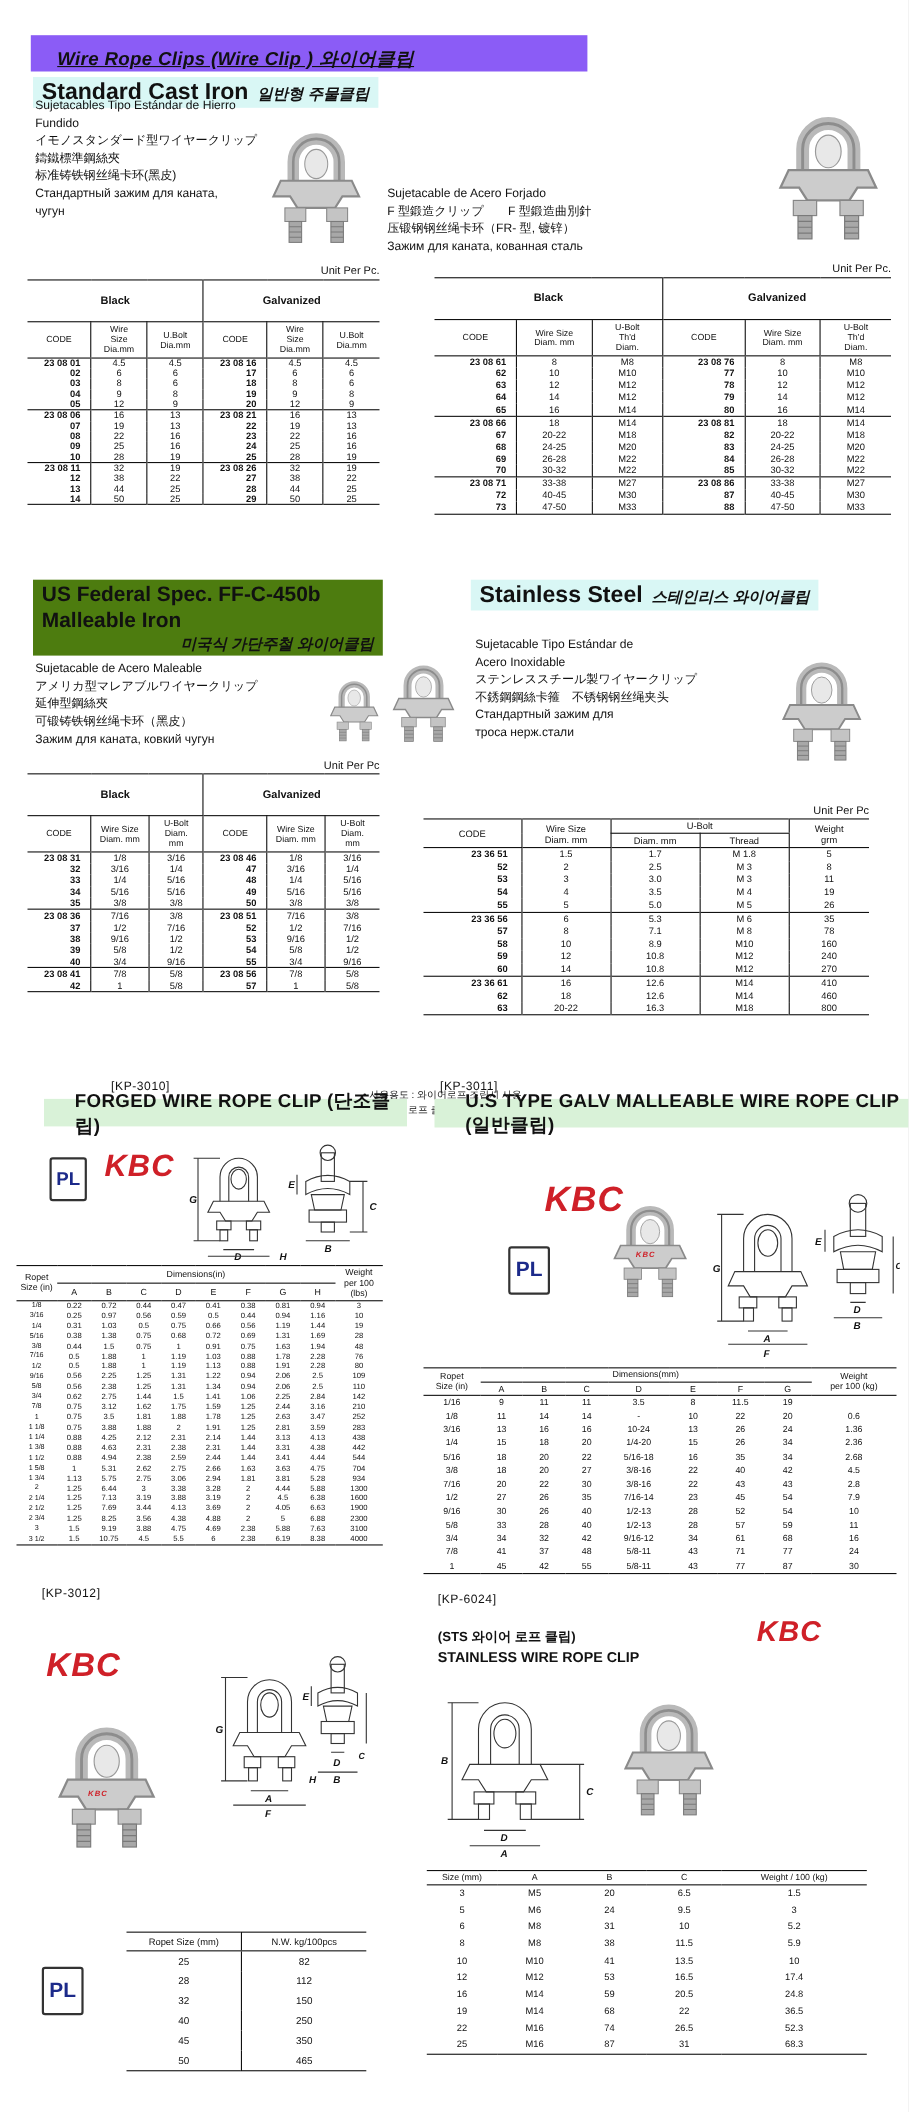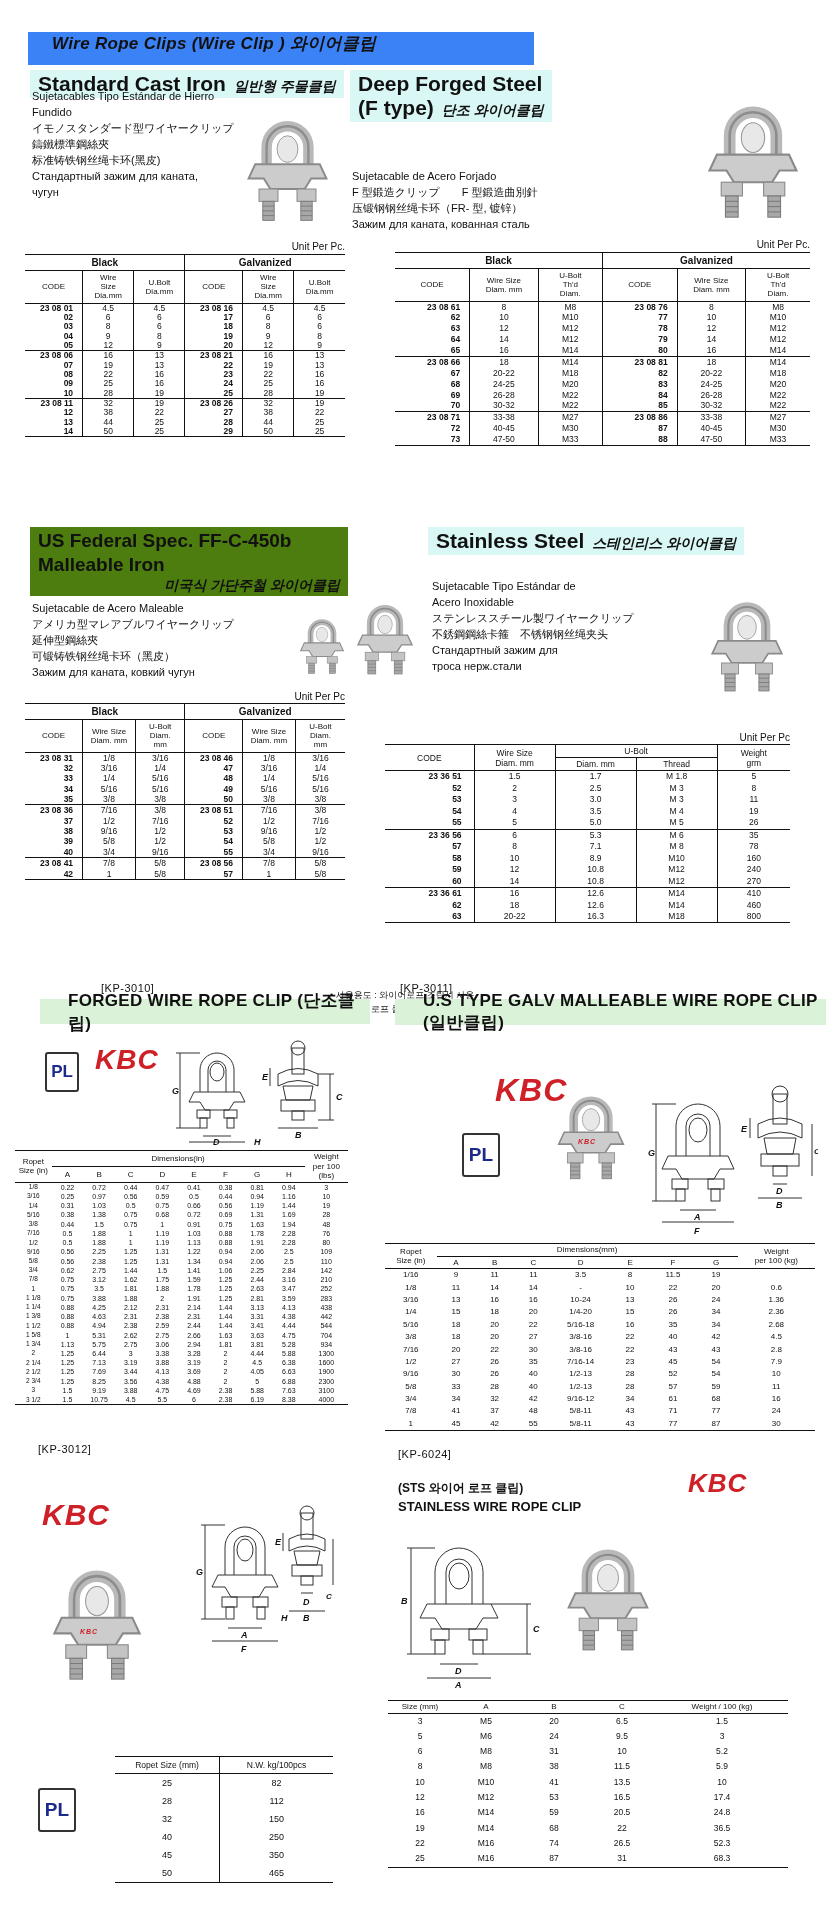--- a/index.html
+++ b/index.html
@@ -1,22 +1,22 @@
 <!DOCTYPE html>
 <html><head>
 <meta charset="utf-8">
 <style>
   html,body{margin:0;padding:0;background:#e9e9e9;}
   #page{position:relative;width:826px;height:1920px;background:#ffffff;margin:0 auto;
         font-family:"Liberation Sans",sans-serif;color:#111;overflow:hidden;}
   .abs{position:absolute;}
 
   
-  .title-banner{background:#3b82f6;display:flex;align-items:flex-start;padding-left:24px;
-    font-style:italic;font-weight:bold;font-size:17px;letter-spacing:.3px;}
+  .title-banner{background:#8b5cf6;display:flex;align-items:flex-end;padding-left:24px;
+    font-style:italic;font-weight:bold;font-size:17px;letter-spacing:.3px;text-decoration:underline;}
   .sec-head{background:#d9f7f5;padding:2px 8px;font-weight:bold;font-size:21px;line-height:1.15;white-space:nowrap;}
   .sec-head .ko{font-size:14px;font-style:italic;margin-left:8px;}
   .sec-head2{background:#4d7c0f;padding:2px 8px;font-weight:bold;font-size:19px;line-height:1.25;}
   .sec-head2 .ko-line{display:block;text-align:right;font-size:14px;font-style:italic;}
   .desc{font-size:11px;line-height:16px;white-space:pre-line;}
   .unit{font-size:10px;text-align:right;}
   .green-banner{background:#d9f2d8;display:flex;align-items:center;justify-content:center;
     font-size:17px;font-weight:bold;letter-spacing:.3px;padding-left:28px;}
   .tag{font-size:11px;letter-spacing:.5px;}
   .note{font-size:9px;line-height:14px;}
@@ -24,21 +24,21 @@
   
   .kbc{color:#cf2028;font-style:italic;font-weight:bold;letter-spacing:1px;font-family:"Liberation Sans",sans-serif;}
   .pl-box{border:2px solid #333;border-radius:3px;display:flex;align-items:center;justify-content:center;
     font-weight:bold;color:#1c2a8a;background:#fff;}
 
   
   table{border-collapse:collapse;width:100%;table-layout:fixed;}
   th,td{padding:0 2px;text-align:center;font-weight:normal;}
   th{white-space:pre-line;}
   .dt{border-top:1.5px solid #111;border-bottom:1.5px solid #111;}
-  .dt thead tr.grp th{font-weight:bold;font-size:10px;border-bottom:1px solid #111;padding:2px 0;}
+  .dt thead tr.grp th{font-weight:bold;font-size:10px;border-bottom:1px solid #111;padding:13px 0;}
   .dt thead tr.cols th{border-bottom:1px solid #111;font-size:8px;line-height:1.15;padding:2px 1px;}
   .dt tbody tr.gs td{border-top:1px solid #111;}
   .vlines thead th+th,.vlines tbody td+td{border-left:1px solid #111;}
   .codecol td:nth-child(1),.codecol td:nth-child(4){text-align:right;padding-right:9px;font-weight:bold;}
 
   .t1 td{font-size:8.5px;line-height:1.1;}
   .t2 td{font-size:8.5px;line-height:1.28;}
   .t3 td{font-size:8.5px;line-height:1.22;}
   .t4 td{font-size:8.5px;line-height:1.35;}
   .t4 td:nth-child(1){text-align:right;padding-right:12px;font-weight:bold;}
@@ -244,24 +244,20 @@
             <td>50</td>
             <td>25</td>
             <td>29</td>
             <td>50</td>
             <td>25</td>
           </tr>
         </tbody>
     </table>
   </div>
 
-  <div class="abs sec-head" style="left:350px;top:70px;">
-    <span>Deep Forged Steel</span><br>
-    <span>(F type)</span><span class="ko">단조 와이어클립</span>
-  </div>
   <div class="abs desc" style="left:352px;top:168px;width:310px;">Sujetacable de Acero Forjado
 F 型鍛造クリップ　　F 型鍛造曲別針
 压锻钢钢丝绳卡环（FR- 型, 镀锌）
 Зажим для каната, кованная сталь</div>
   <svg class="abs photo" style="left:700px;top:88px;" width="106" height="146" viewBox="0 0 100 132">
       <use href="#clipSym"></use>
     </svg>
   <div class="abs unit" style="left:395px;top:239px;width:415px;">Unit Per Pc.</div>
   <div class="abs" style="left:395px;top:252px;width:415px;">
     <table class="dt vlines t2 codecol">

